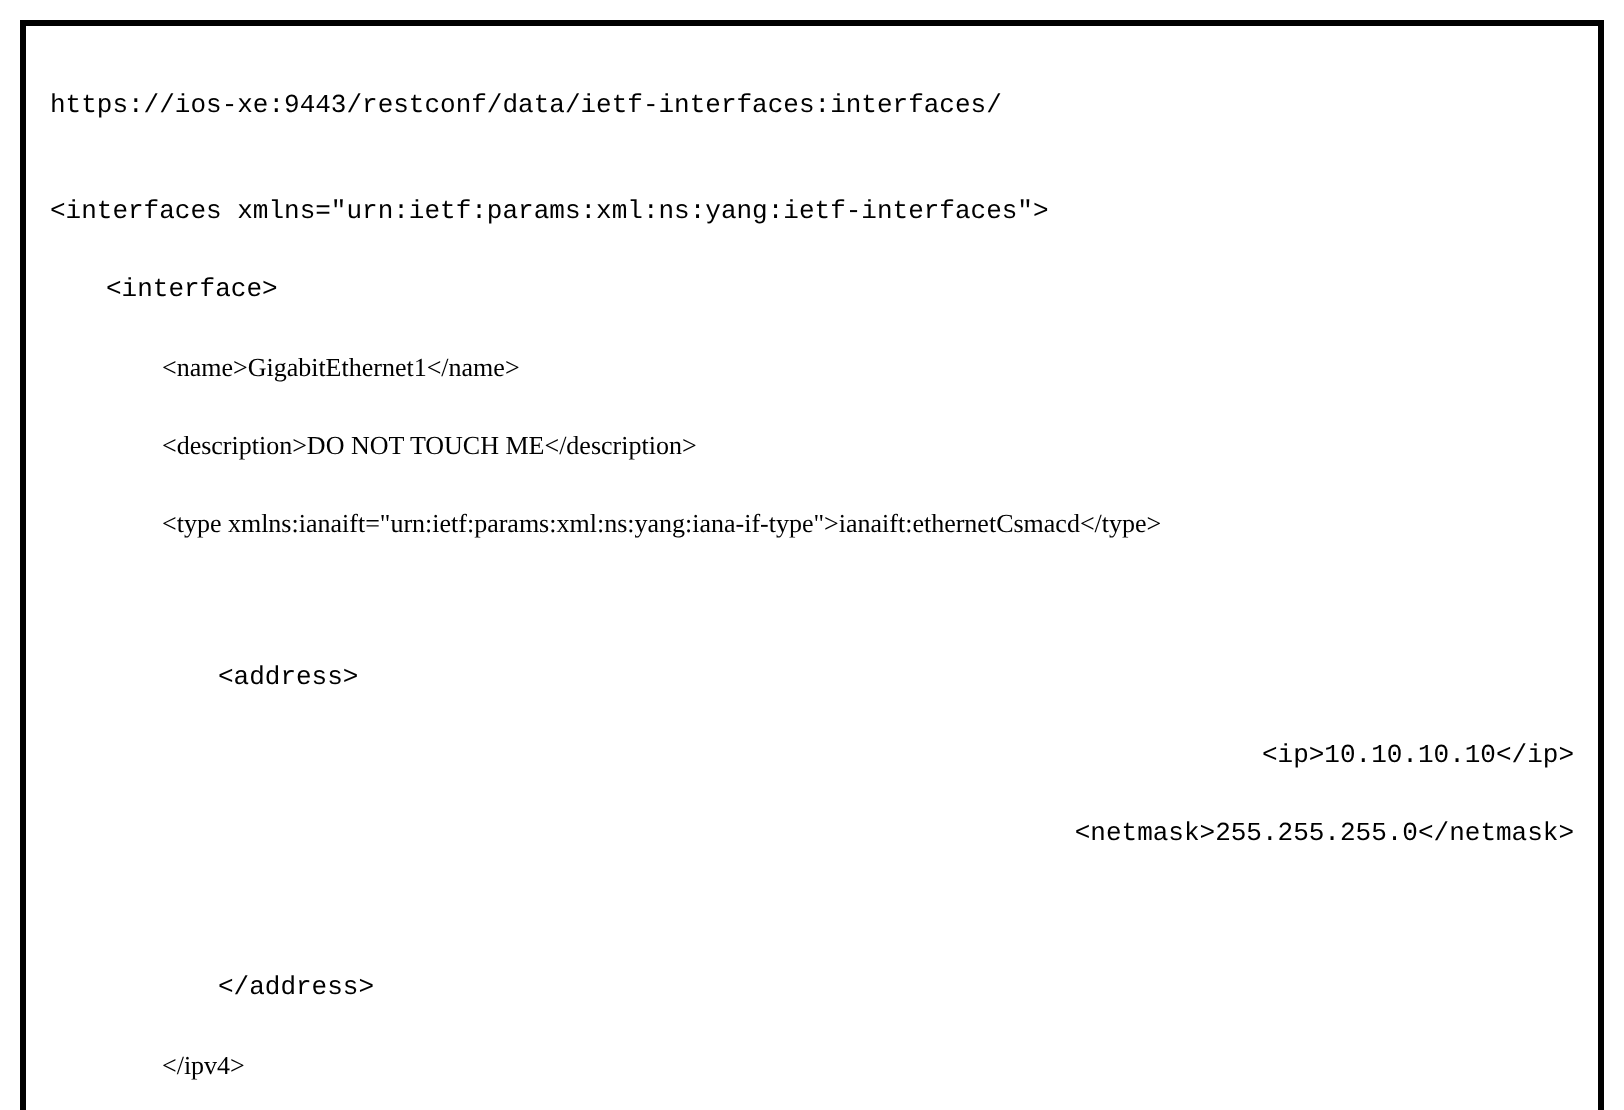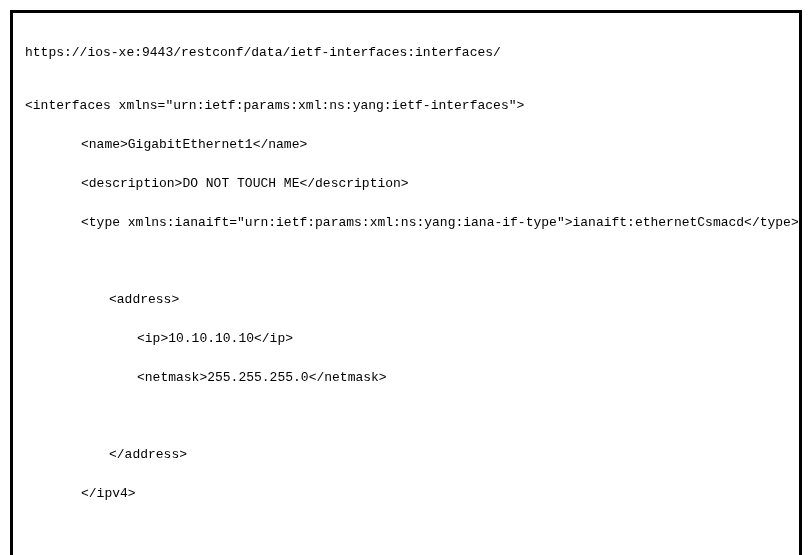--- a/index.html
+++ b/index.html
@@ -12,30 +12,31 @@
       width: 812px;
     }
     .frame {
       border: 3px solid #000000;
       padding: 10px 12px 14px 12px;
       white-space: pre;
       overflow: hidden;
     }
     .url-line { margin-bottom: 14px; font-family: Liberation Mono, monospace; }
     .ind1 { padding-left: 28px; }
-    .ind2 { padding-left: 56px; }
+    .ind2 { padding-left: 56px; font-family: Liberation Serif, serif; }
     .ind3 { padding-left: 84px; margin-top: 38px; }
-    .ind4 { padding-left: 112px; }
+    .ind4 { padding-left: 112px; text-align: right; }
   </style>
 </head>
 <body>
 
 <div class="frame">
 <div class="url-line">https://ios-xe:9443/restconf/data/ietf-interfaces:interfaces/</div>
 <div>&lt;interfaces xmlns="urn:ietf:params:xml:ns:yang:ietf-interfaces"&gt;</div>
+<div class="ind1">&lt;interface&gt;</div>
 <div class="ind2">&lt;name&gt;GigabitEthernet1&lt;/name&gt;</div>
 <div class="ind2">&lt;description&gt;DO NOT TOUCH ME&lt;/description&gt;</div>
 <div class="ind2">&lt;type xmlns:ianaift="urn:ietf:params:xml:ns:yang:iana-if-type"&gt;ianaift:ethernetCsmacd&lt;/type&gt;</div>
 <div class="ind3">&lt;address&gt;</div>
 <div class="ind4">&lt;ip&gt;10.10.10.10&lt;/ip&gt;</div>
 <div class="ind4">&lt;netmask&gt;255.255.255.0&lt;/netmask&gt;</div>
 <div class="ind3">&lt;/address&gt;</div>
 <div class="ind2">&lt;/ipv4&gt;</div>
 
 

